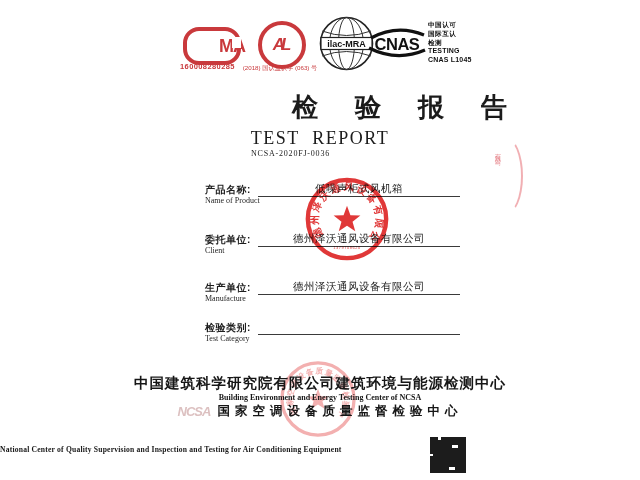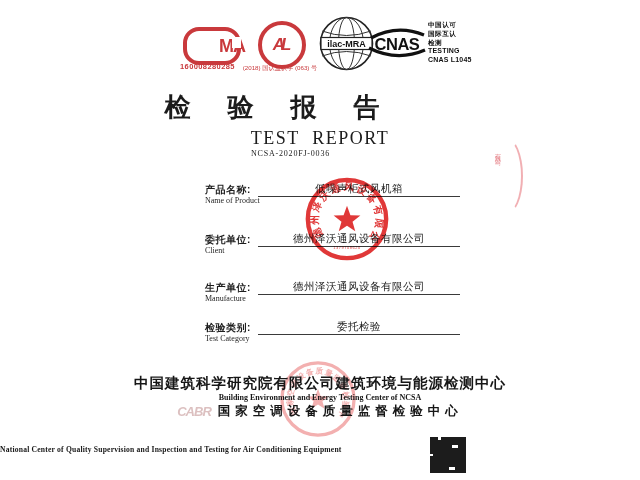--- a/index.html
+++ b/index.html
@@ -33,21 +33,21 @@
   }
   .cal-caption{left:240px;top:64px;width:80px;font-size:6.2px;color:#c9393c;text-align:center;white-space:nowrap;}
   .ilac-svg{left:319px;top:16px;}
   .cnas-svg{left:367px;top:27px;}
   .cnas-col{left:428px;top:21px;width:60px;line-height:8.8px;}
   .cnas-col .zh{font-size:6.6px;font-weight:700;color:#111;display:block;letter-spacing:.5px;}
   .cnas-col .en{font-size:7px;font-weight:800;color:#111;display:block;letter-spacing:.2px;}
 
   
   .title-zh{
-    left:0;top:90px;width:544px;text-align:center;
+    left:0;top:90px;width:544px;text-align:right;
     font-size:26px;font-weight:700;color:#1b1b1b;
     letter-spacing:37px;padding-left:37px;box-sizing:border-box;white-space:nowrap;
   }
   .title-en{
     left:0;top:128px;width:640px;text-align:center;
     font-family:"Liberation Serif", serif;
     font-size:18px;color:#1b1b1b;letter-spacing:1.5px;word-spacing:7px;
   }
   .report-no{
     left:0;top:149px;width:581px;text-align:center;
@@ -144,21 +144,20 @@
 </div>
 <div class="abs row row3">
   <span class="lbl-zh">生产单位:</span>
   <span class="lbl-en">Manufacture</span>
   <span class="val">德州泽沃通风设备有限公司</span>
   <span class="line"></span>
 </div>
 <div class="abs row row4">
   <span class="lbl-zh">检验类别:</span>
   <span class="lbl-en">Test Category</span>
-  <span class="val">委托检验</span>
   <span class="line"></span>
 </div>
 
 <svg class="abs stamp-main" width="88" height="88" viewBox="0 0 100 100">
   <defs>
     <path id="mainArc" d="M 23 69 A 33 33 0 1 1 77 69" fill="none"></path>
   </defs>
   <circle cx="50" cy="50" r="44.5" fill="none" stroke="#dd2222" stroke-width="5"></circle>
   <polygon fill="#dd2222" points="50,35 53.9,45.7 65.2,46.1 56.3,53 59.4,63.9 50,57.6 40.6,63.9 43.7,53 34.8,46.1 46.1,45.7"></polygon>
   <text font-size="11" font-weight="bold" fill="#dd2222" style="letter-spacing:2.6px" font-family="Liberation Sans, sans-serif">
@@ -177,21 +176,21 @@
     <textPath href="#botArc">国家空调设备质量监督检验中心</textPath>
   </text>
 </svg>
 
 <div class="abs edge-arc"></div>
 <div class="abs edge-chars">有限公司</div>
 
 <div class="abs f-line1">中国建筑科学研究院有限公司建筑环境与能源检测中心</div>
 <div class="abs f-line2">Building Environment and Energy Testing Center of NCSA</div>
 <div class="abs f-line3">
-  <span class="f-ncsa">CABR</span>
+  <span class="f-ncsa">NCSA</span>
   <span class="f-nat-zh">国家空调设备质量监督检验中心</span>
 </div>
 <div class="abs f-line4">National Center of Quality Supervision and Inspection and Testing for Air Conditioning Equipment</div>
 
 <div class="abs qr">
     <div class="b"></div>
     <div class="b"></div>
     <div class="b"></div>
     <div></div>
     <div class="b"></div>

